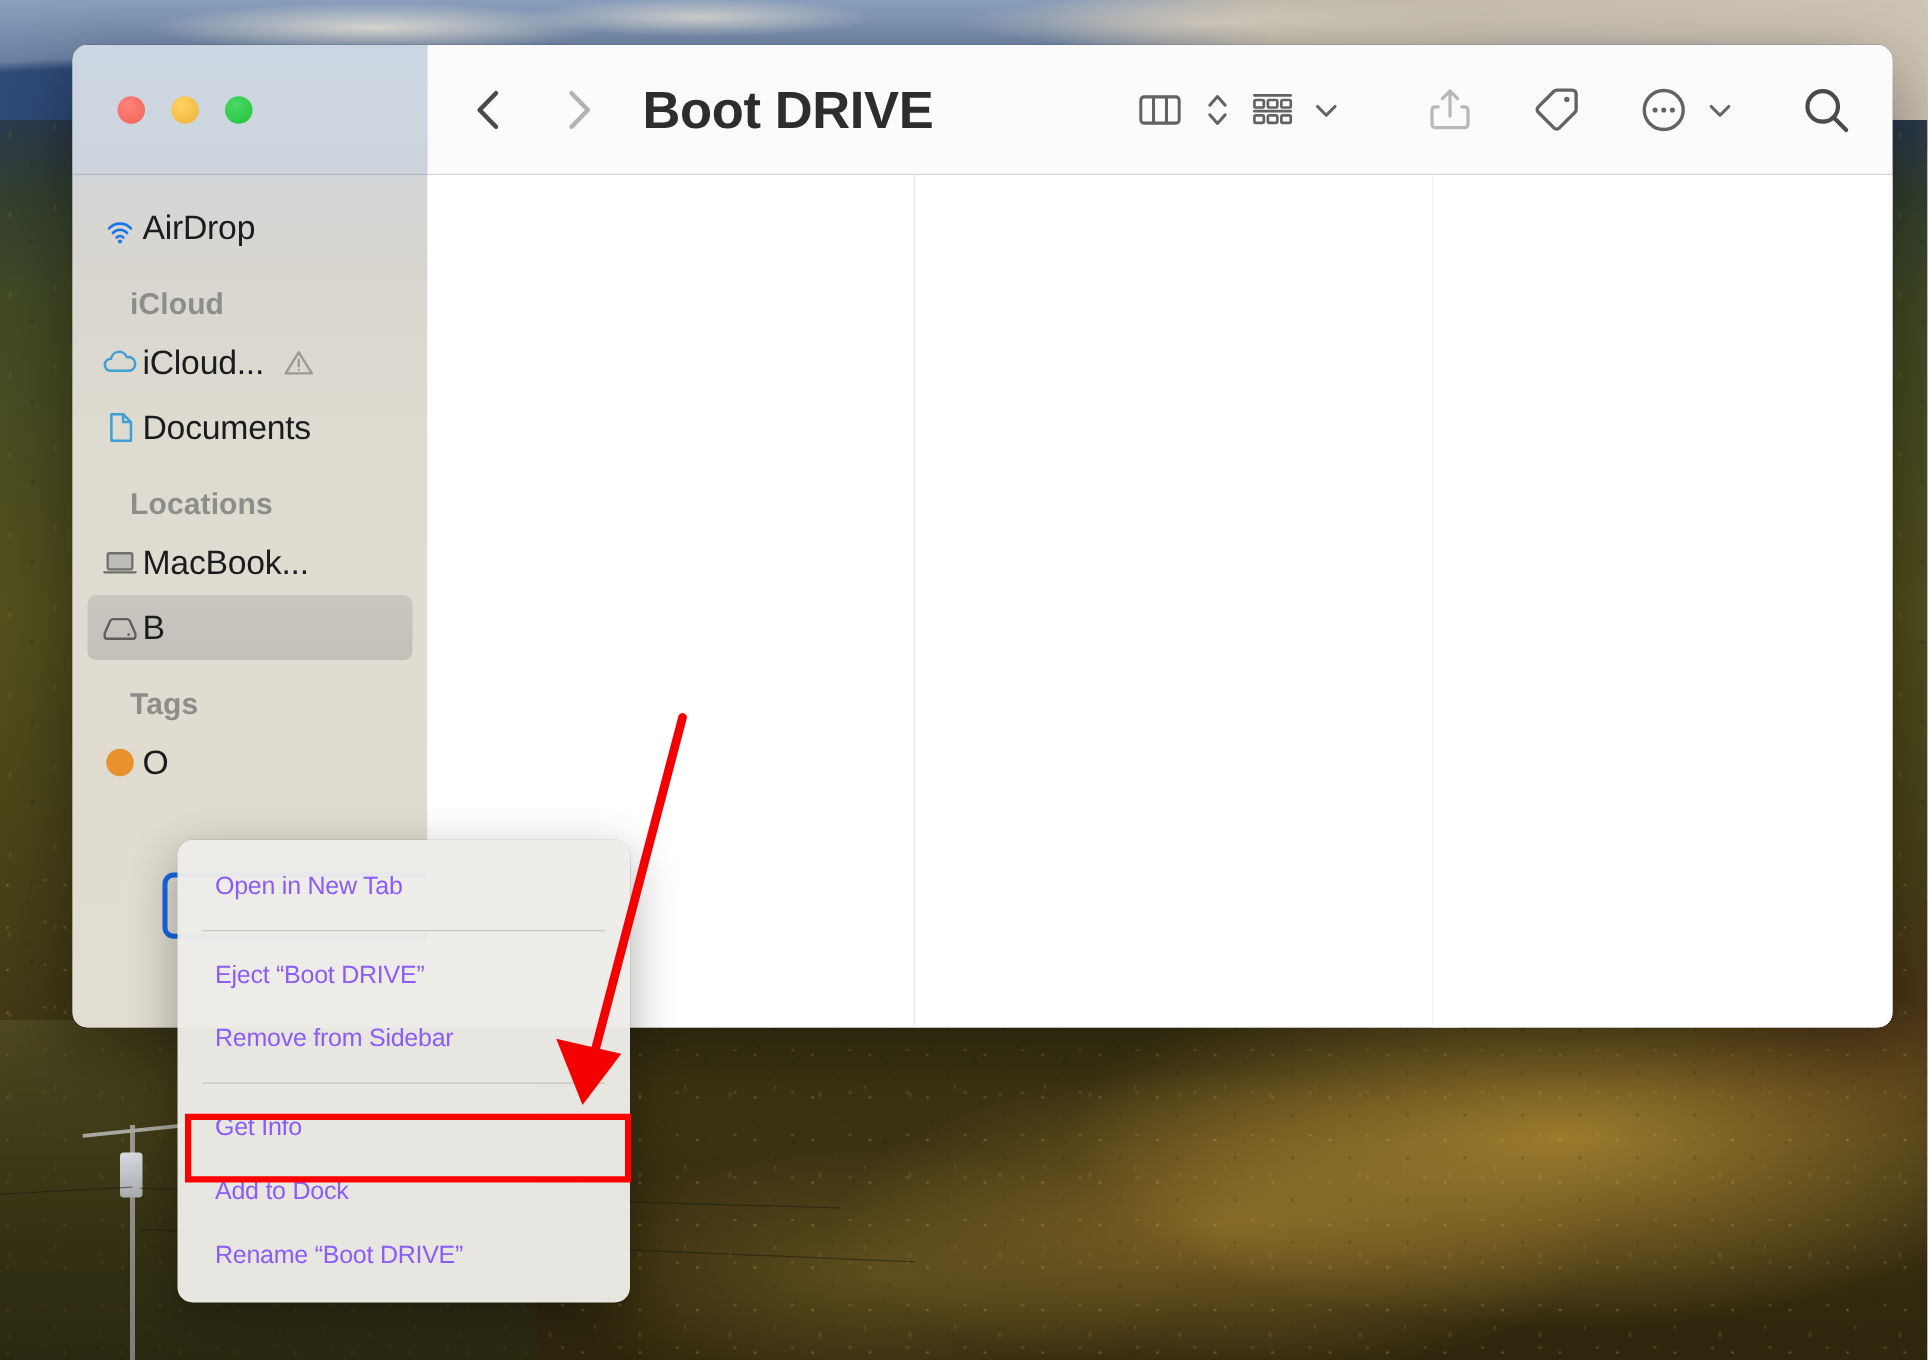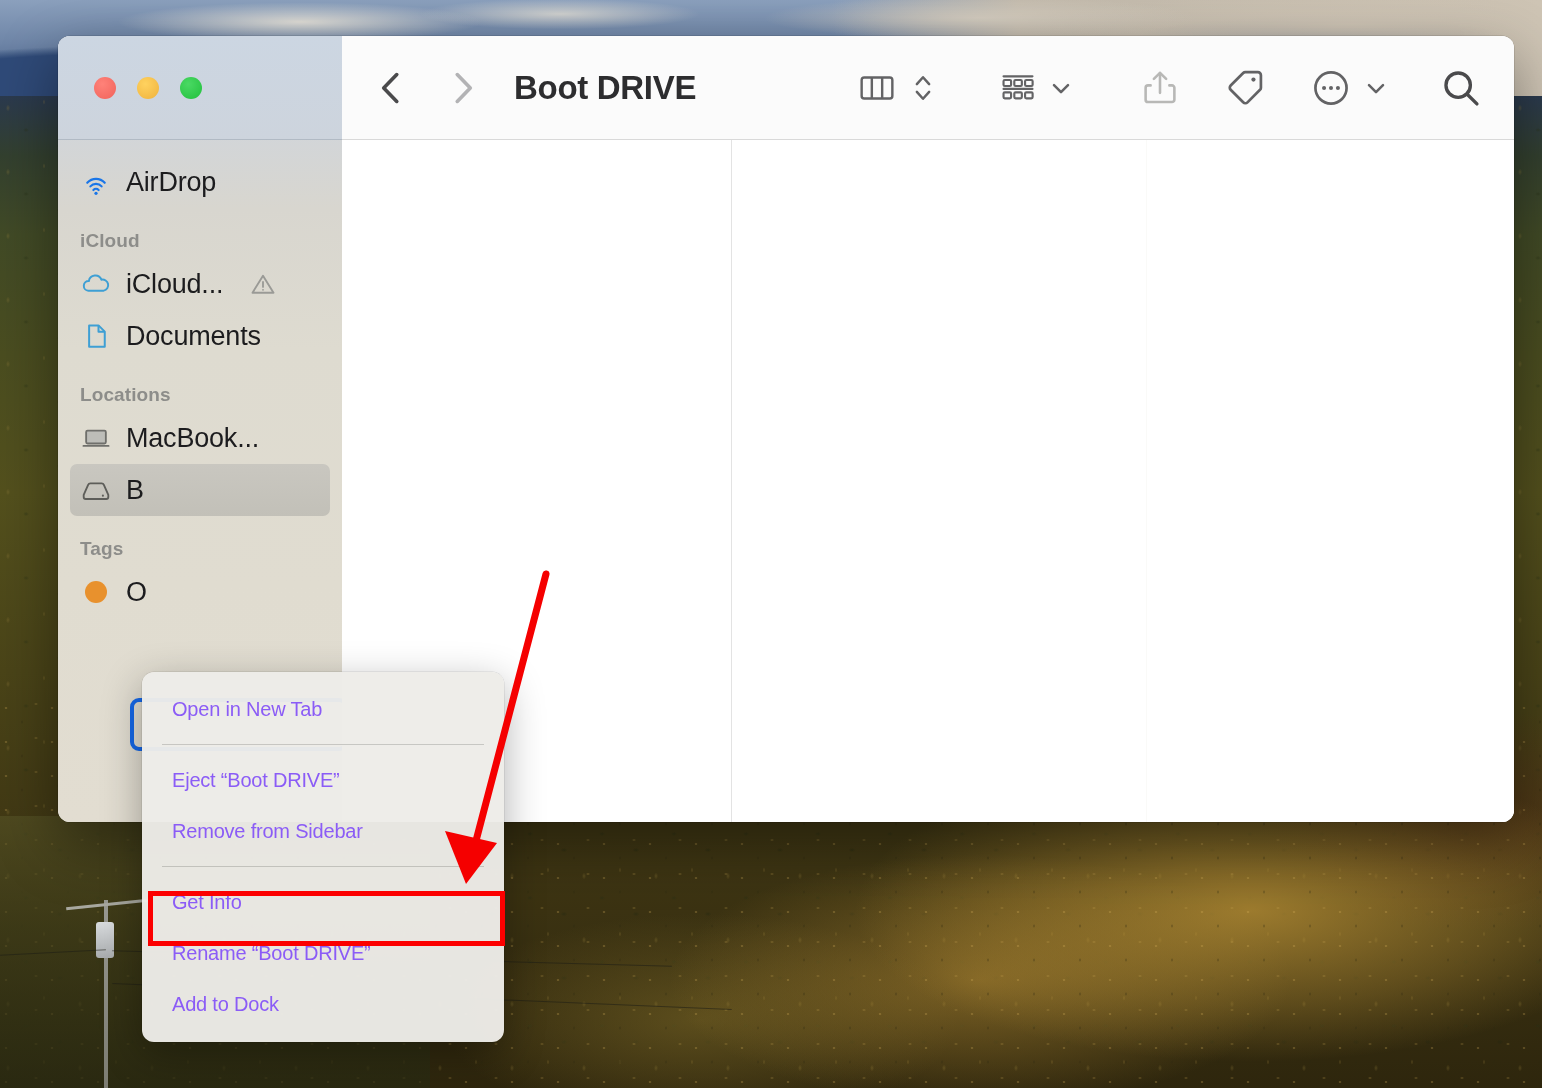--- a/index.html
+++ b/index.html
@@ -144,33 +144,33 @@
   .traffic { width:22px; height:22px; border-radius:50%; }
   .tl-red    { background:radial-gradient(circle at 38% 32%, #ff8279, #f1635b); }
   .tl-yellow { background:radial-gradient(circle at 38% 32%, #ffd25f, #efb23c); }
   .tl-green  { background:radial-gradient(circle at 38% 32%, #4ad964, #22c03c); }
 
   .sidebar-scroll { padding-top:16px; }
 
   .sb-item {
     display:flex; align-items:center;
     height:52px; margin:0 12px;
-    padding:0 10px; gap:14px;
+    padding:0 10px; gap:2px;
     border-radius:7px;
     cursor:default;
   }
   .sb-item .sb-label {
     font-size:27px; color:#1c1c1e;
     white-space:nowrap; letter-spacing:-0.2px;
   }
   .sb-icon { width:32px; flex:0 0 32px; display:flex; align-items:center; justify-content:center; }
 
   .sb-header {
-    font-size:19px; font-weight:700; color:#8d8d8a;
-    padding:22px 22px 6px 22px; letter-spacing:0.1px;
+    font-size:24px; font-weight:700; color:#8d8d8a;
+    padding:22px 22px 6px 22px; letter-spacing:0.1px;margin-left:24px;
   }
 
   .sb-item.selected {
     background:linear-gradient(180deg,#c9c7c0,#c2c0b8);
   }
   .sel-ring {
     position:absolute;
     left:72px; top:662px; width:218px; height:53px;
     border:4px solid #1668e8; border-radius:9px;
     pointer-events:none; z-index:6;
@@ -182,21 +182,21 @@
   #toolbar {
     height:104px;
     background:#fbfbfb;
     border-bottom:0.5px solid #d9d9d9;
     display:flex; align-items:center;
     padding:0 30px 0 26px;
   }
   .tb-btn { display:flex; align-items:center; justify-content:center; cursor:default; }
   .nav-chevron { width:46px; height:46px; }
   .tb-title {
-    font-size:33px; font-weight:700; color:#2d2d2f;
+    font-size:42px; font-weight:700; color:#2d2d2f;
     margin-left:28px; letter-spacing:-0.3px; white-space:nowrap;
   }
   .tb-spacer-a { width:160px; }
   .tb-spacer-b { flex:1; }
 
   .tb-group { display:flex; align-items:center; }
   .chev-small { margin-left:9px; }
 
   #columns { flex:1; display:flex; background:#ffffff; min-height:0; }
   .col {
@@ -479,22 +479,22 @@
     </div>
   </div>
 
   <div id="context-menu">
     <div class="cm-item">Open in New Tab</div>
     <div class="cm-sep"></div>
     <div class="cm-item">Eject “Boot DRIVE”</div>
     <div class="cm-item">Remove from Sidebar</div>
     <div class="cm-sep"></div>
     <div class="cm-item">Get Info</div>
+    <div class="cm-item">Add to Dock</div>
     <div class="cm-item">Rename “Boot DRIVE”</div>
-    <div class="cm-item">Add to Dock</div>
   </div>
 
   <div class="cm-highlight-box"></div>
 
   <svg id="arrow-annotation">
     <line x1="546" y1="574" x2="472" y2="856" stroke="#f50000" stroke-width="7" stroke-linecap="round"></line>
     <polygon points="466,884 445,831 497,843" fill="#f50000"></polygon>
   </svg>
 
 </div>

